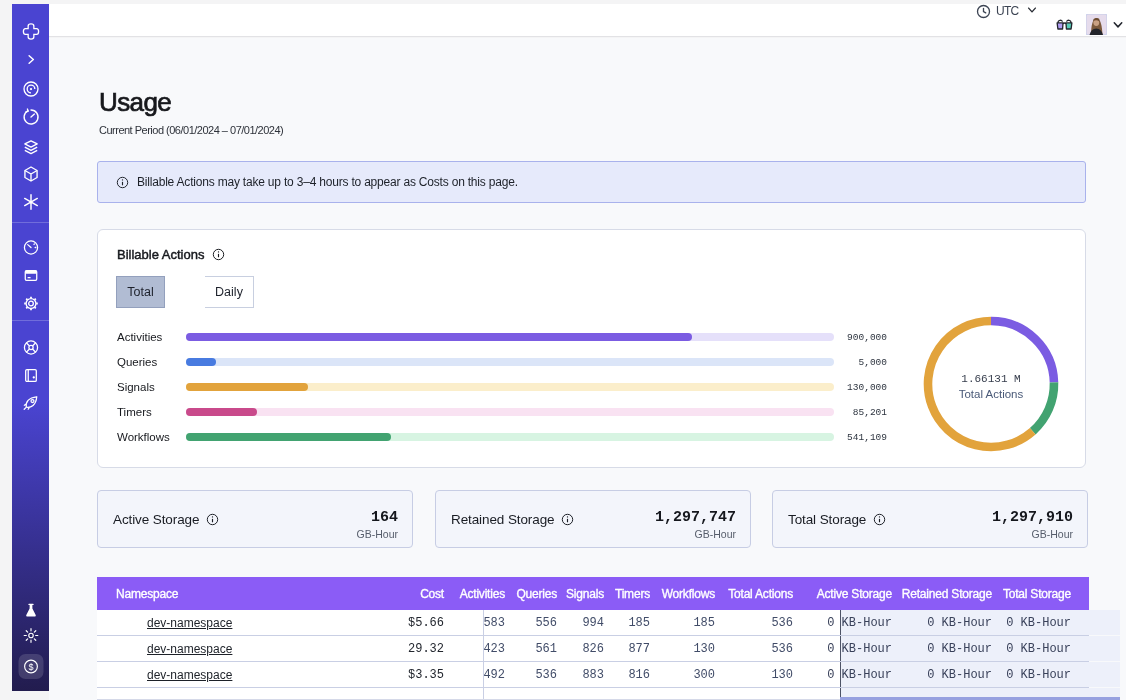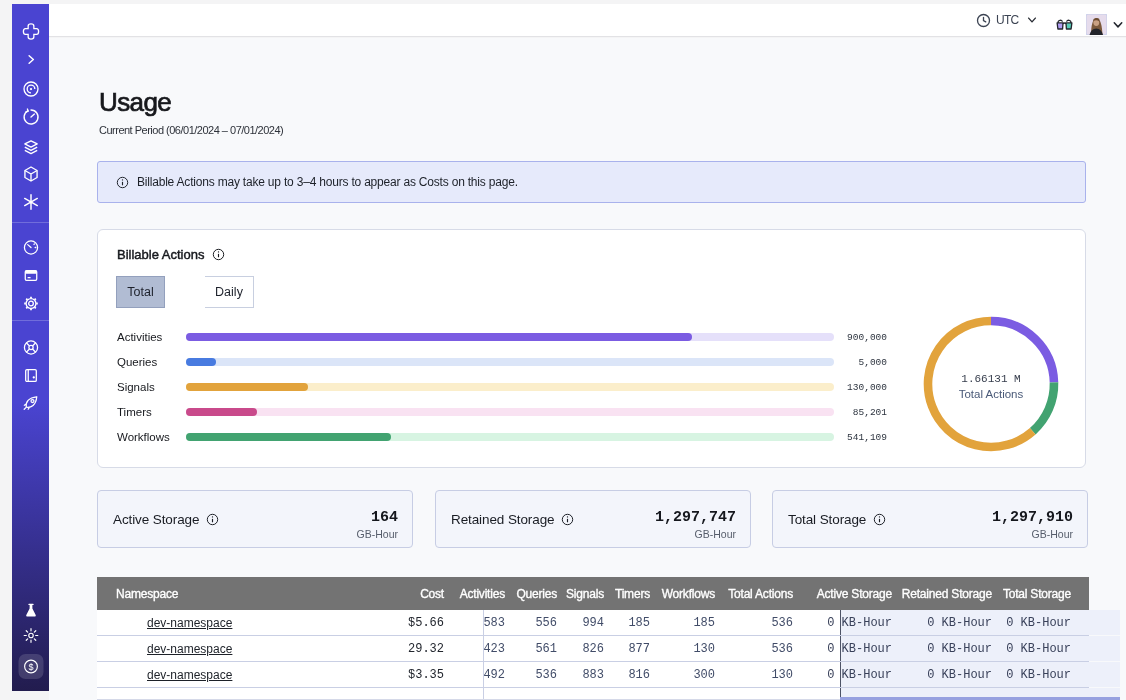--- a/index.html
+++ b/index.html
@@ -8,21 +8,21 @@
 
 #sidebar { position:absolute; left:12px; top:4px; width:37px; height:687px;
   background:linear-gradient(180deg,#4a44d1 0%,#4a44d1 58%,#221c4e 100%); }
 #sidebar svg { position:absolute; left:50%; transform:translateX(-50%); }
 .sep { position:absolute; left:0; width:100%; height:1px; background:rgba(255,255,255,0.22); }
 #dollarbg { position:absolute; left:50%; transform:translateX(-50%); top:650px; width:25px; height:25px;
   background:rgba(255,255,255,0.14); border-radius:7px; }
 
 #topbar { position:absolute; left:49px; top:4px; right:0; height:33px; background:#fff;
   border-bottom:1px solid #e2e2e5; }
-#utc { position:absolute; left:927px; top:0; height:32px; display:flex; align-items:center;
+#utc { position:absolute; left:927px; top:0; height:32px; display:flex; align-items:flex-start;
   color:#3c4453; font-size:13px; font-weight:500; }
 
 #main { position:absolute; left:49px; top:38px; width:1077px; height:662px; background:#f8f9fb; }
 
 h1 { position:absolute; left:50px; top:49px; font-size:26px; font-weight:400; -webkit-text-stroke:0.7px #17181c; color:#17181c; letter-spacing:-0.6px; }
 #subtitle { position:absolute; left:50px; top:86px; font-size:11px; letter-spacing:-0.5px; color:#2e323a; }
 #periodbtn { position:absolute; left:885px; top:51px; width:162px; height:34px; background:#fff;
   border:1px solid #c2c8dd; border-radius:2px; display:flex; align-items:center; justify-content:center;
   font-size:13.5px; font-weight:500; color:#15171c; }
 #banner { position:absolute; left:48px; top:123px; width:989px; height:42px; background:#e6eafb;
@@ -39,21 +39,21 @@
 .btrack { position:absolute; left:69px; width:648px; height:8px; border-radius:4px; top:3px; }
 .bfill { position:absolute; left:69px; height:8px; border-radius:4px; top:3px; }
 .bval { position:absolute; right:180px; top:2px; font-family:"Liberation Mono",monospace; font-size:9.5px; color:#2e3540; width:80px; text-align:right; }
 
 .stat { position:absolute; top:452px; width:316px; height:58px; background:#f3f5fb; border:1px solid #c7cde4; border-radius:4px; }
 .statlabel { position:absolute; left:15px; top:21px; font-size:13.5px; letter-spacing:-0.1px; color:#191c23; display:flex; align-items:center; }
 .statval { position:absolute; right:14px; top:18px; font-family:"Liberation Mono",monospace; font-size:15px; font-weight:700; color:#15171d; }
 .statunit { position:absolute; right:14px; top:37px; font-size:10.5px; color:#565d6b; }
 
 #tablewrap { position:absolute; left:48px; top:539px; width:992px; }
-#thead { position:absolute; left:0; top:0; width:992px; height:33px; background:#737373; color:#fff; font-size:12px; font-weight:400; -webkit-text-stroke:0.35px #fff; letter-spacing:-0.2px; }
+#thead { position:absolute; left:0; top:0; width:992px; height:33px; background:#8b5cf6; color:#fff; font-size:12px; font-weight:400; -webkit-text-stroke:0.35px #fff; letter-spacing:-0.2px; }
 #thead div { position:absolute; top:10px; }
 .trow { position:absolute; left:0; width:992px; height:26px; background:#fff; border-bottom:1px solid #c9cfe4; font-size:12px; }
 .trow div { position:absolute; top:6px;margin-left:31px; }
 .storagebg { position:absolute; left:712px; top:0; width:280px; height:100%; background:#edf0fa; }
 .vline1 { position:absolute; left:355px; top:0; width:1px; height:100%; background:#c9cfe4; }
 .vline2 { position:absolute; left:712px; top:0; width:1px; height:100%; background:#4d5366; }
 .trow .storagebg, .trow .vline1, .trow .vline2 { top:0; }
 .ns { text-decoration:underline; color:#1d2128; }
 .num { font-family:"Liberation Mono",monospace; color:#414c68; text-align:right; }
 .cost { font-family:"Liberation Mono",monospace; color:#22262e; text-align:right; }

